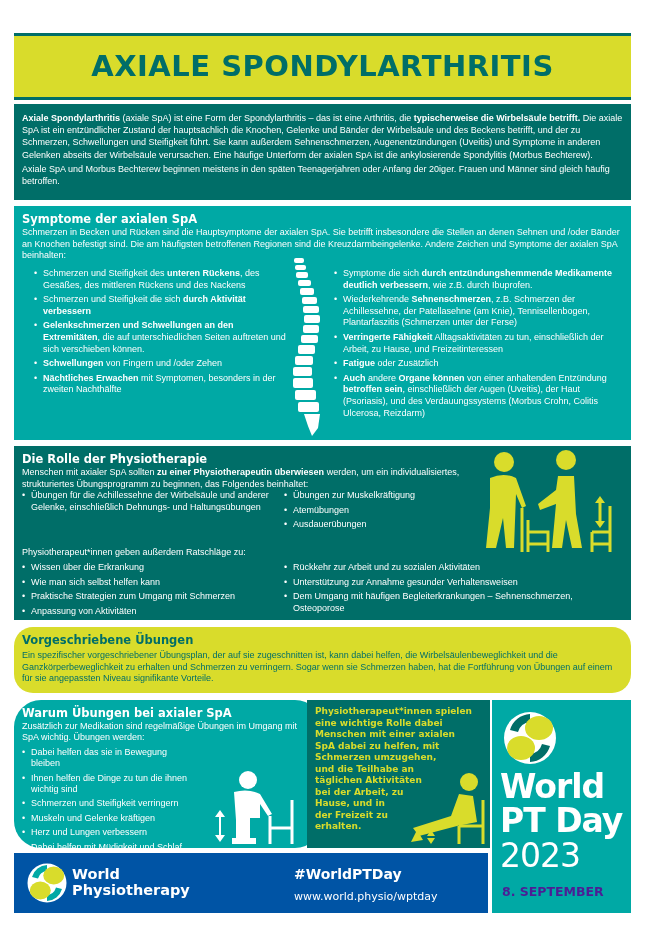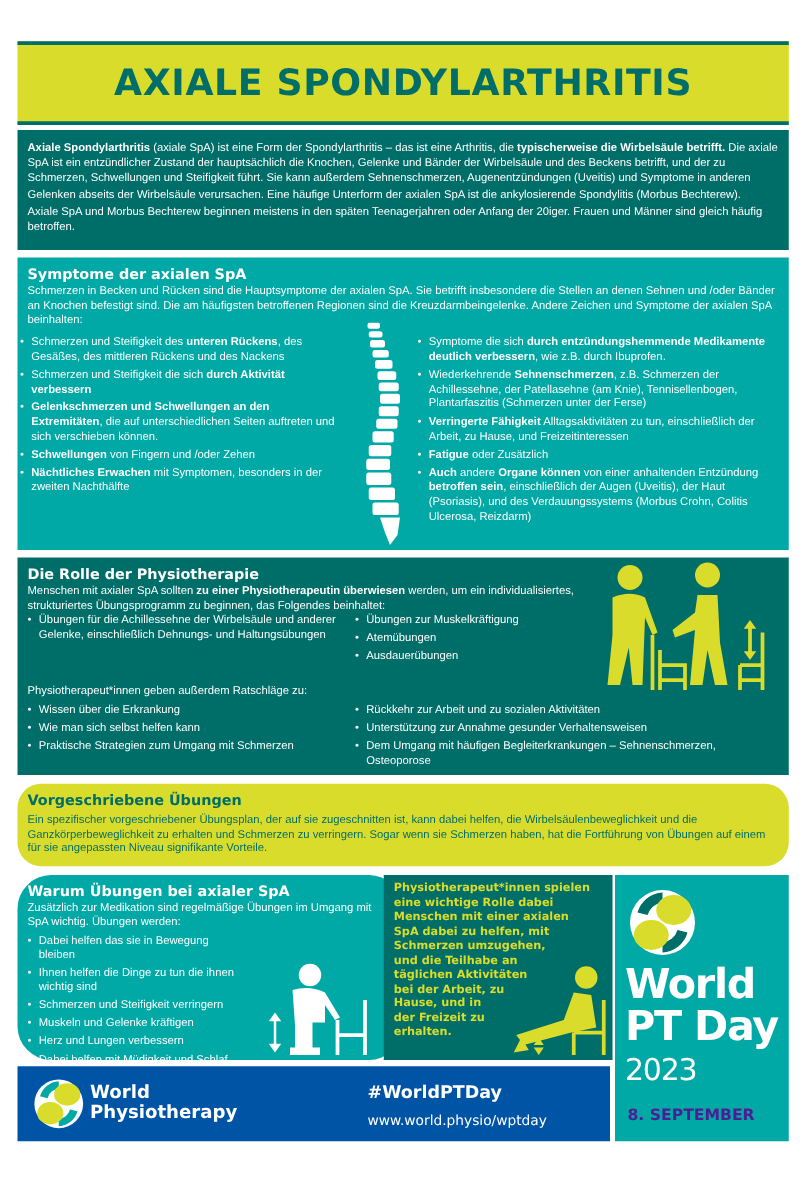--- a/index.html
+++ b/index.html
@@ -20,21 +20,21 @@
 
   .teal { background:#00a9a5; }
   .dark { background:#006e68; }
   h2 { margin:0; font-family:"DejaVu Sans", sans-serif; font-weight:bold; font-size:11.5px; line-height:15px; }
 
   #symptoms { left:14px; top:206px; width:617px; height:234px; padding:6px 8px 0 8px; font-size:9px; line-height:11.6px; }
   #symptoms .lead { margin:0 0 4px 0; }
   ul { list-style:none; margin:0; padding:0; }
   li { position:relative; padding-left:9px; margin-bottom:3px; }
   li::before { content:"•"; position:absolute; left:0; top:0; }
-  #sym-left { left:2px; top:62px; width:258px; }
+  #sym-left { left:20px; top:62px; width:258px; }
   #sym-right { left:320px; top:62px; width:290px; }
   #spine { left:272px; top:52px; width:40px; height:180px; }
 
   #physio { left:14px; top:446px; width:617px; height:174px; padding:6px 8px 0 8px; font-size:9px; line-height:11.6px; }
   #physio .lead { margin:0 0 4px 0; width:440px; }
   #ph-l1 { left:8px; top:44px; width:250px; }
   #ph-r1 { left:270px; top:44px; width:200px; }
   #ph-sub { left:8px; top:101px; width:440px; }
   #ph-l2 { left:8px; top:116px; width:250px; }
   #ph-r2 { left:270px; top:116px; width:330px; }
@@ -49,21 +49,21 @@
   #why ul { width:175px; }
   #sit-figure { left:192px; top:70px; width:96px; height:75px; }
 
   #role { left:307px; top:700px; width:183px; height:148px; padding:6px 8px 0 8px; color:#d9dc2b;
           font-family:"DejaVu Sans", sans-serif; font-weight:bold; font-size:9px; line-height:11.5px; }
   #role-fig { left:100px; top:70px; width:82px; height:75px; }
 
   #logo-panel { left:492px; top:700px; width:139px; height:213px; background:#00a9a5; }
   #wpt-world { left:8px; top:70px; font-family:"DejaVu Sans", sans-serif; font-weight:bold; font-size:33px; line-height:34px; letter-spacing:-1px; }
   #wpt-pt { left:8px; top:104px; font-family:"DejaVu Sans", sans-serif; font-weight:bold; font-size:33px; line-height:34px; letter-spacing:-1px; }
-  #wpt-year { left:8px; top:139px; font-family:"DejaVu Sans", sans-serif; font-size:24px; line-height:34px; letter-spacing:-1px; font-weight:normal; }
+  #wpt-year { left:8px; top:139px; font-family:"DejaVu Sans", sans-serif; font-size:33px; line-height:34px; letter-spacing:-1px; font-weight:normal; }
   #wpt-date { left:10px; top:184px; color:#4c1d95; font-family:"DejaVu Sans", sans-serif; font-weight:bold; font-size:12.5px; }
 
   #footer { left:14px; top:853px; width:474px; height:60px; background:#0054a5; }
   #wp-name { left:58px; top:13px; font-family:"DejaVu Sans", sans-serif; font-weight:bold; font-size:14.5px; line-height:16px; }
   #hashtag { left:280px; top:13px; font-family:"DejaVu Sans", sans-serif; font-weight:bold; font-size:14px; }
   #url { left:280px; top:37px; font-family:"DejaVu Sans", sans-serif; font-size:11px; }
 </style>
 </head>
 <body>
 
@@ -125,20 +125,21 @@
   <ul id="ph-r1" class="abs">
       <li><span>Übungen zur Muskelkräftigung</span></li>
       <li><span>Atemübungen</span></li>
       <li><span>Ausdauerübungen</span></li>
     </ul>
   <div id="ph-sub" class="abs">Physiotherapeut*innen geben außerdem Ratschläge zu:</div>
   <ul id="ph-l2" class="abs">
       <li><span>Wissen über die Erkrankung</span></li>
       <li><span>Wie man sich selbst helfen kann</span></li>
       <li><span>Praktische Strategien zum Umgang mit Schmerzen</span></li>
+      <li><span>Anpassung von Aktivitäten</span></li>
     </ul>
   <ul id="ph-r2" class="abs">
       <li><span>Rückkehr zur Arbeit und zu sozialen Aktivitäten</span></li>
       <li><span>Unterstützung zur Annahme gesunder Verhaltensweisen</span></li>
       <li><span>Dem Umgang mit häufigen Begleiterkrankungen – Sehnenschmerzen, Osteoporose</span></li>
     </ul>
   <svg id="walkers" class="abs" viewBox="0 0 145 110">
     <g fill="#d9dc2b" stroke="none">
       <circle cx="22" cy="14" r="10"></circle>
       <path d="M8 30 Q22 24 34 30 L44 58 L40 60 L34 46 L32 100 L24 100 L21 70 L14 100 L4 100 L8 60 Z"></path>

